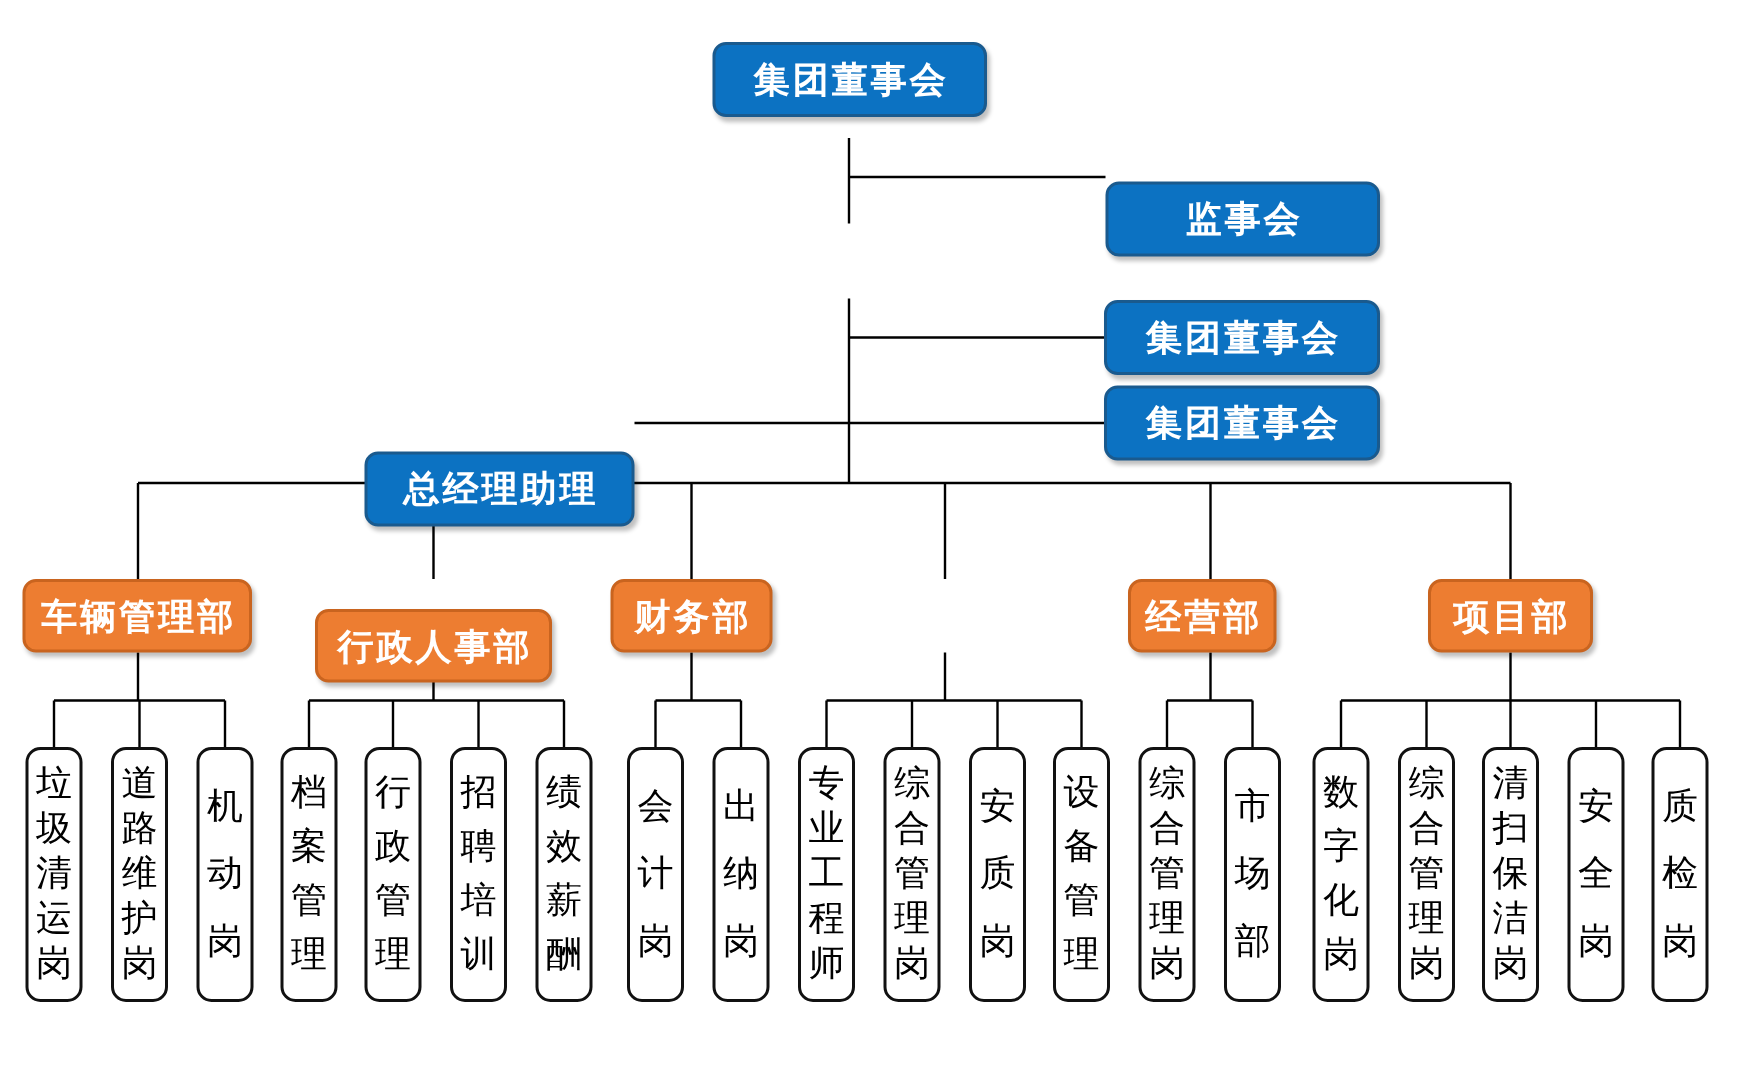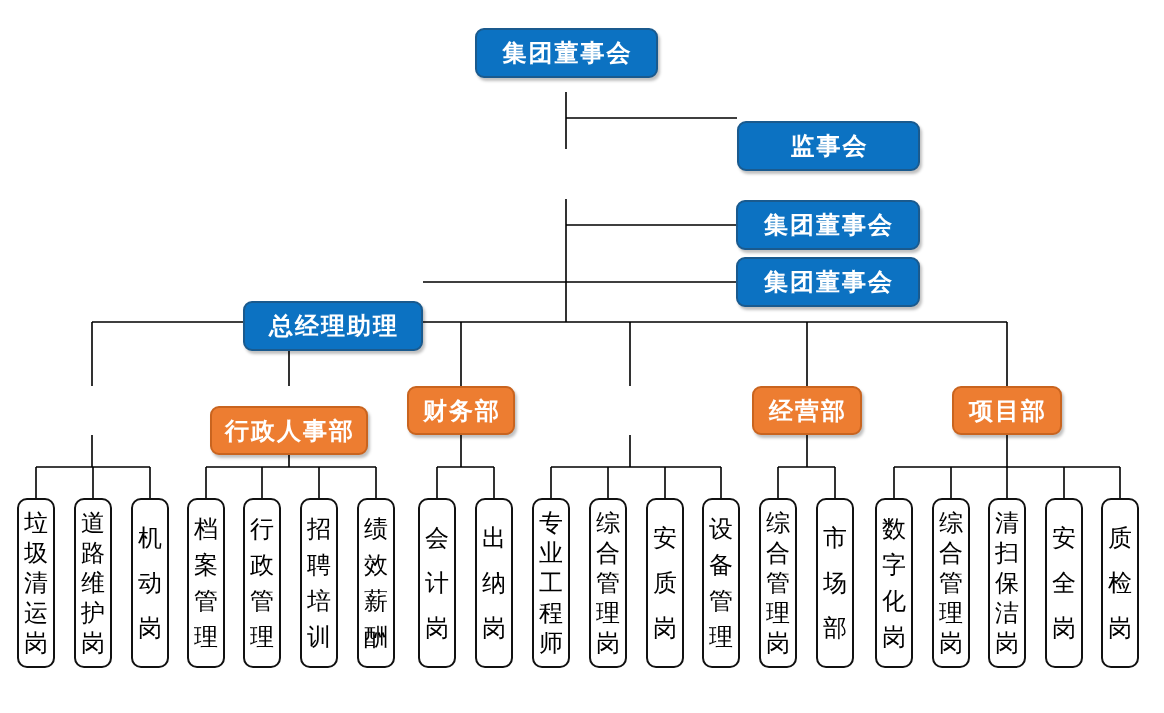--- a/index.html
+++ b/index.html
@@ -61,23 +61,24 @@
       M894 467 L894 498  M951 467 L951 498  M1007 467 L1007 498
       M1064 467 L1064 498 M1120 467 L1120 498"></path>
   </svg>
 
   <div class="node blue" style="left:475px;top:28px;width:183px;height:50px;">集团董事会</div>
   <div class="node blue" style="left:737px;top:93px;width:183px;height:50px;margin-top:28px;">监事会</div>
   <div class="node blue" style="left:736px;top:200px;width:184px;height:50px;">集团董事会</div>
   <div class="node blue" style="left:243px;top:257px;width:180px;height:50px;margin-top:44px;">总经理助理</div>
   <div class="node blue" style="left:736px;top:257px;width:184px;height:50px;">集团董事会</div>
 
+  <div class="node dept" style="left:15px;width:153px;">车辆管理部</div>
   <div class="node dept" style="left:210px;width:158px;margin-top:20px;">行政人事部</div>
   <div class="node dept" style="left:407px;width:108px;">财务部</div>
-  <div class="node dept" style="left:752px;width:110px;">经营部</div>
+  <div class="node dept" style="left:752px;width:99px;">经营部</div>
   <div class="node dept" style="left:952px;width:110px;">项目部</div>
 
   <div class="leaf vtext" style="left:17px;">
       <span>垃</span>
       <span>圾</span>
       <span>清</span>
       <span>运</span>
       <span>岗</span>
     </div>
   <div class="leaf vtext" style="left:74px;">

